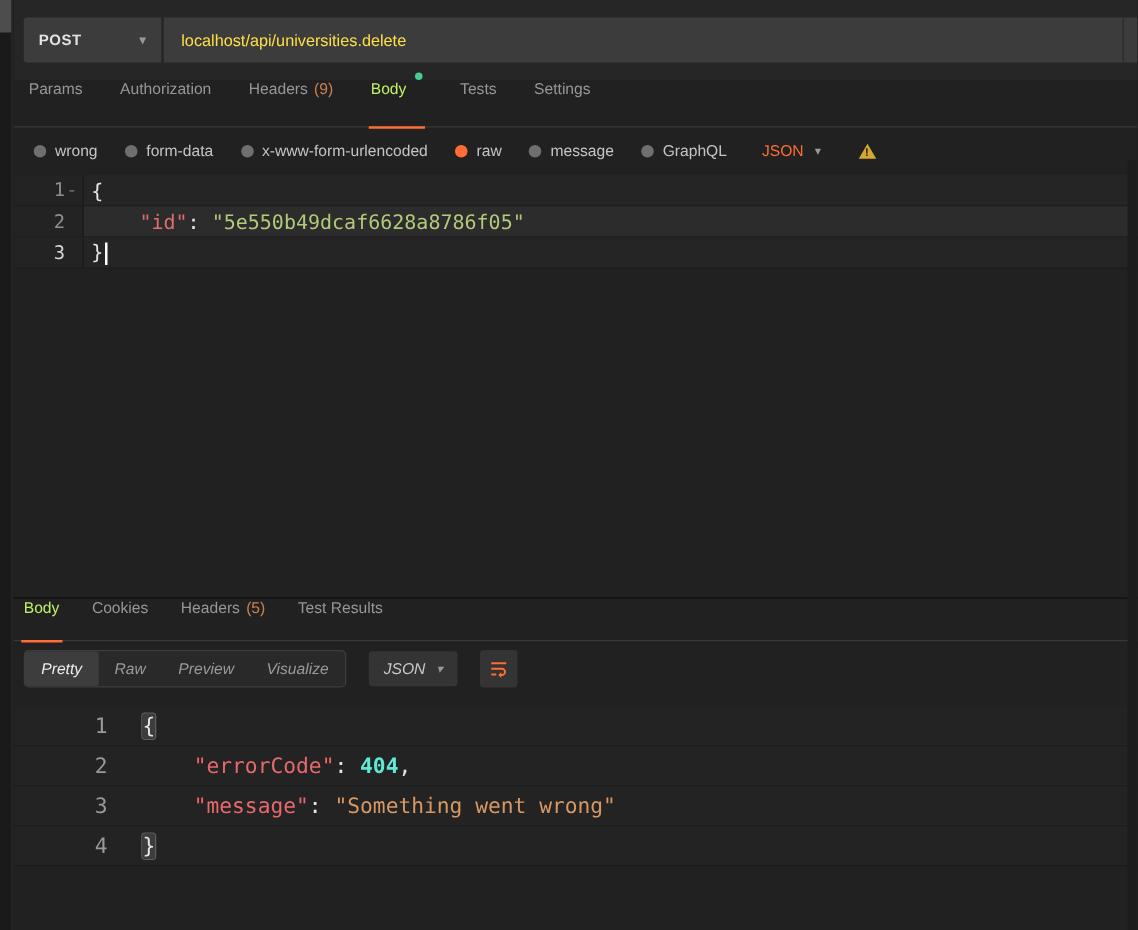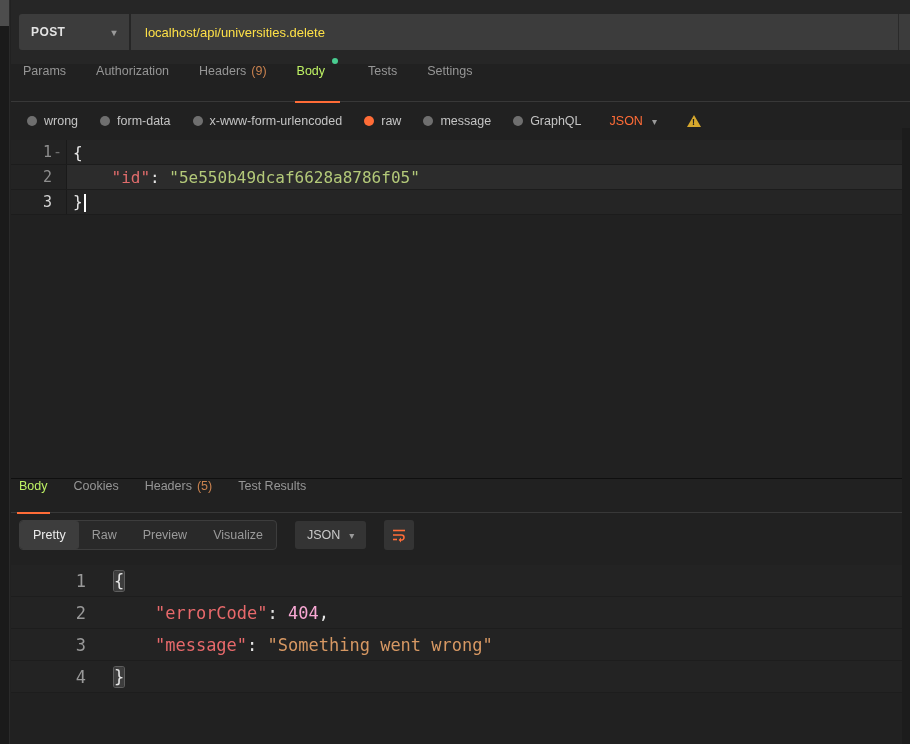--- a/index.html
+++ b/index.html
@@ -59,21 +59,21 @@
   .req-ed .row-hl { background:#2c2c2c; }
   .req-ed .gutter { width:56px; min-width:56px; padding-right:14px; font-size:15px; background:#232323; border-right:1px solid #1a1a1a; }
   .req-ed .code { font-size:16px; padding-left:6px; }
 
   .spacer { flex:1; background:#212121; }
 
   .resp-section { border-top:1px solid #0f0f0f; display:flex; flex-direction:column; height:266px; }
   .resp-tabs { height:34px; display:flex; align-items:center; gap:26px; padding-left:8px; font-size:12.5px; color:#969696; border-bottom:1px solid #383838; }
   .resp-tabs .tab { height:34px; }
 
-  .resp-toolbar { height:44px; display:flex; align-items:center; padding-left:8px; gap:18px; }
+  .resp-toolbar { height:44px; display:flex; align-items:center; padding-left:8px; gap:18px;font-style:italic; }
   .seg { display:flex; background:#292929; border:1px solid #3d3d3d; border-radius:4px; overflow:hidden; }
   .seg-btn { padding:7px 13px; font-size:12.5px; color:#9a9a9a; cursor:pointer; }
   .seg-btn.active { background:#3d3d3d; color:#ececec; border-radius:3px; }
   .json-dd { background:#343434; border-radius:3px; padding:7px 12px; display:flex; align-items:center; gap:9px; font-size:12.5px; color:#c9c9c9; cursor:pointer; }
   .wrap-btn { width:30px; height:30px; background:#343434; border-radius:3px; display:flex; align-items:center; justify-content:center; cursor:pointer; }
 
   .resp-ed { flex:1; padding-top:8px; }
   .resp-ed .ed-row { height:32px; background:#232323; border-bottom:1px solid #1d1d1d; }
   .resp-ed .gutter { width:95px; min-width:95px; padding-right:20px; font-size:17px; color:#999999; }
   .resp-ed .code { font-size:17px; padding-left:8px; }
@@ -234,21 +234,21 @@
           <div class="ed-row">
             <span class="gutter">
               <span>1</span>
             </span>
             <span class="code"><span class="brace-hl" style="color: rgb(230, 230, 230);">{</span></span>
           </div>
           <div class="ed-row">
             <span class="gutter">
               <span>2</span>
             </span>
-            <span class="code"><span style="color: rgb(230, 230, 230);">    </span><span style="color: rgb(232, 105, 107);">"errorCode"</span><span style="color: rgb(230, 230, 230);">: </span><span style="color: #f9a8d4;">404</span><span style="color: rgb(230, 230, 230);">,</span></span>
+            <span class="code"><span style="color: rgb(230, 230, 230);">    </span><span style="color: rgb(232, 105, 107);">"errorCode"</span><span style="color: rgb(230, 230, 230);">: </span><span style="color: #5eead4; font-weight: bold;">404</span><span style="color: rgb(230, 230, 230);">,</span></span>
           </div>
           <div class="ed-row">
             <span class="gutter">
               <span>3</span>
             </span>
             <span class="code"><span style="color: rgb(230, 230, 230);">    </span><span style="color: rgb(232, 105, 107);">"message"</span><span style="color: rgb(230, 230, 230);">: </span><span style="color: rgb(215, 152, 99);">"Something went wrong"</span></span>
           </div>
           <div class="ed-row">
             <span class="gutter">
               <span>4</span>

